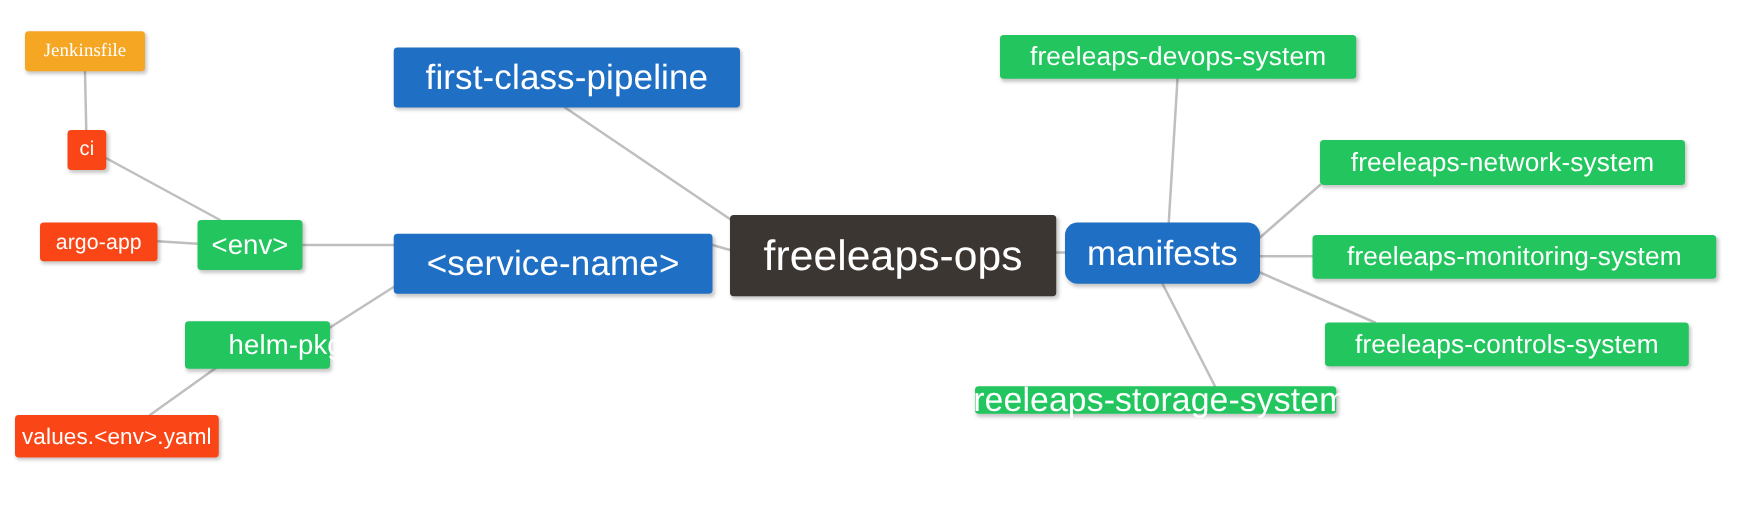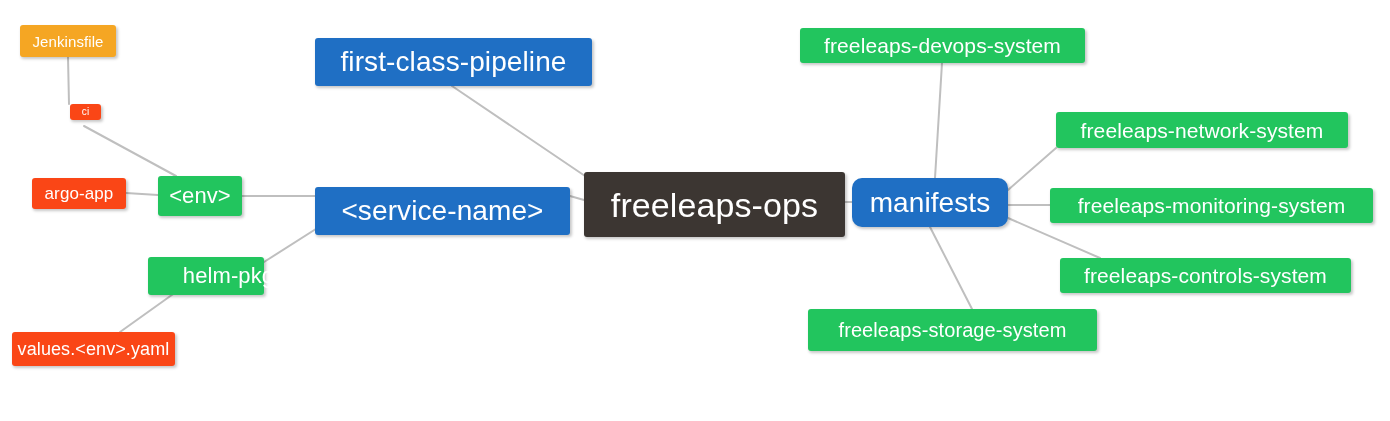--- a/index.html
+++ b/index.html
@@ -78,41 +78,41 @@
       </div>
       <div class="node" style="left: 852px; top: 178px; width: 156px; height: 49px; background: rgb(31, 111, 196); font-size: 28px; border-radius: 10px;">
         <span class="node-label">manifests</span>
       </div>
       <div class="node" style="left: 158px; top: 176px; width: 84px; height: 40px; background: rgb(34, 197, 94); font-size: 22px;">
         <span class="node-label">&lt;env&gt;</span>
       </div>
       <div class="node" style="left: 148px; top: 257px; width: 116px; height: 38px; background: rgb(34, 197, 94); font-size: 22px; padding-left: 45px;">
         <span class="node-label">helm-pkg</span>
       </div>
-      <div class="node" style="left: 20px; top: 25px; width: 96px; height: 32px; background: rgb(245, 166, 35); font-size: 15px;">
+      <div class="node" style="left: 20px; top: 25px; width: 96px; height: 32px; background: rgb(245, 166, 35); font-size: 15px; font-family: Liberation Serif, serif;">
         <span class="node-label">Jenkinsfile</span>
       </div>
-      <div class="node" style="left: 54px; top: 104px; width: 31px; height: 16px; background: rgb(250, 70, 22); font-size: 10px; margin-left: 16px;">
+      <div class="node" style="left: 54px; top: 104px; width: 31px; height: 32px; background: rgb(250, 70, 22); font-size: 16px;">
         <span class="node-label">ci</span>
       </div>
       <div class="node" style="left: 32px; top: 178px; width: 94px; height: 31px; background: rgb(250, 70, 22); font-size: 17px;">
         <span class="node-label">argo-app</span>
       </div>
       <div class="node" style="left: 12px; top: 332px; width: 163px; height: 34px; background: rgb(250, 70, 22); font-size: 18px;">
         <span class="node-label">values.&lt;env&gt;.yaml</span>
       </div>
       <div class="node" style="left: 800px; top: 28px; width: 285px; height: 35px; background: rgb(34, 197, 94); font-size: 21px; text-align: center;">
         <span class="node-label">freeleaps-devops-system</span>
       </div>
       <div class="node" style="left: 1056px; top: 112px; width: 292px; height: 36px; background: rgb(34, 197, 94); font-size: 21px;">
         <span class="node-label">freeleaps-network-system</span>
       </div>
       <div class="node" style="left: 1050px; top: 188px; width: 323px; height: 35px; background: rgb(34, 197, 94); font-size: 21px;">
         <span class="node-label">freeleaps-monitoring-system</span>
       </div>
       <div class="node" style="left: 1060px; top: 258px; width: 291px; height: 35px; background: rgb(34, 197, 94); font-size: 21px;">
         <span class="node-label">freeleaps-controls-system</span>
       </div>
-      <div class="node" style="left: 808px; top: 309px; width: 289px; height: 42px; background: rgb(34, 197, 94); font-size: 20px;">
+      <div class="node" style="left: 780px; top: 309px; width: 289px; height: 22px; background: rgb(34, 197, 94); font-size: 27px;">
         <span class="node-label">freeleaps-storage-system</span>
       </div>
     </div>
 </div>
 
 </body></html>

